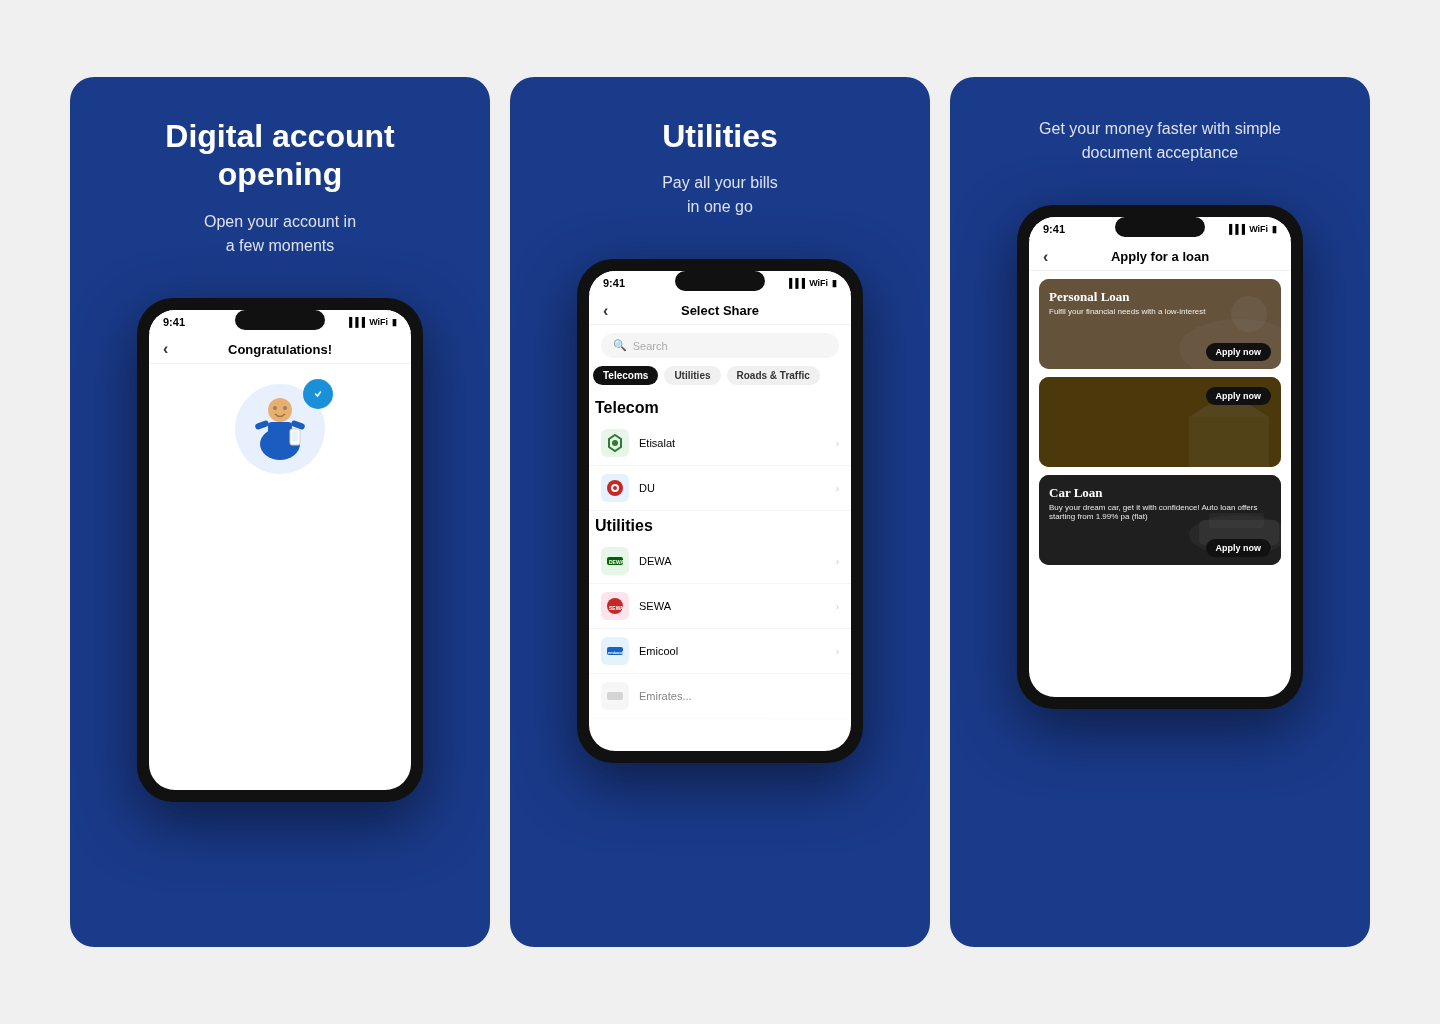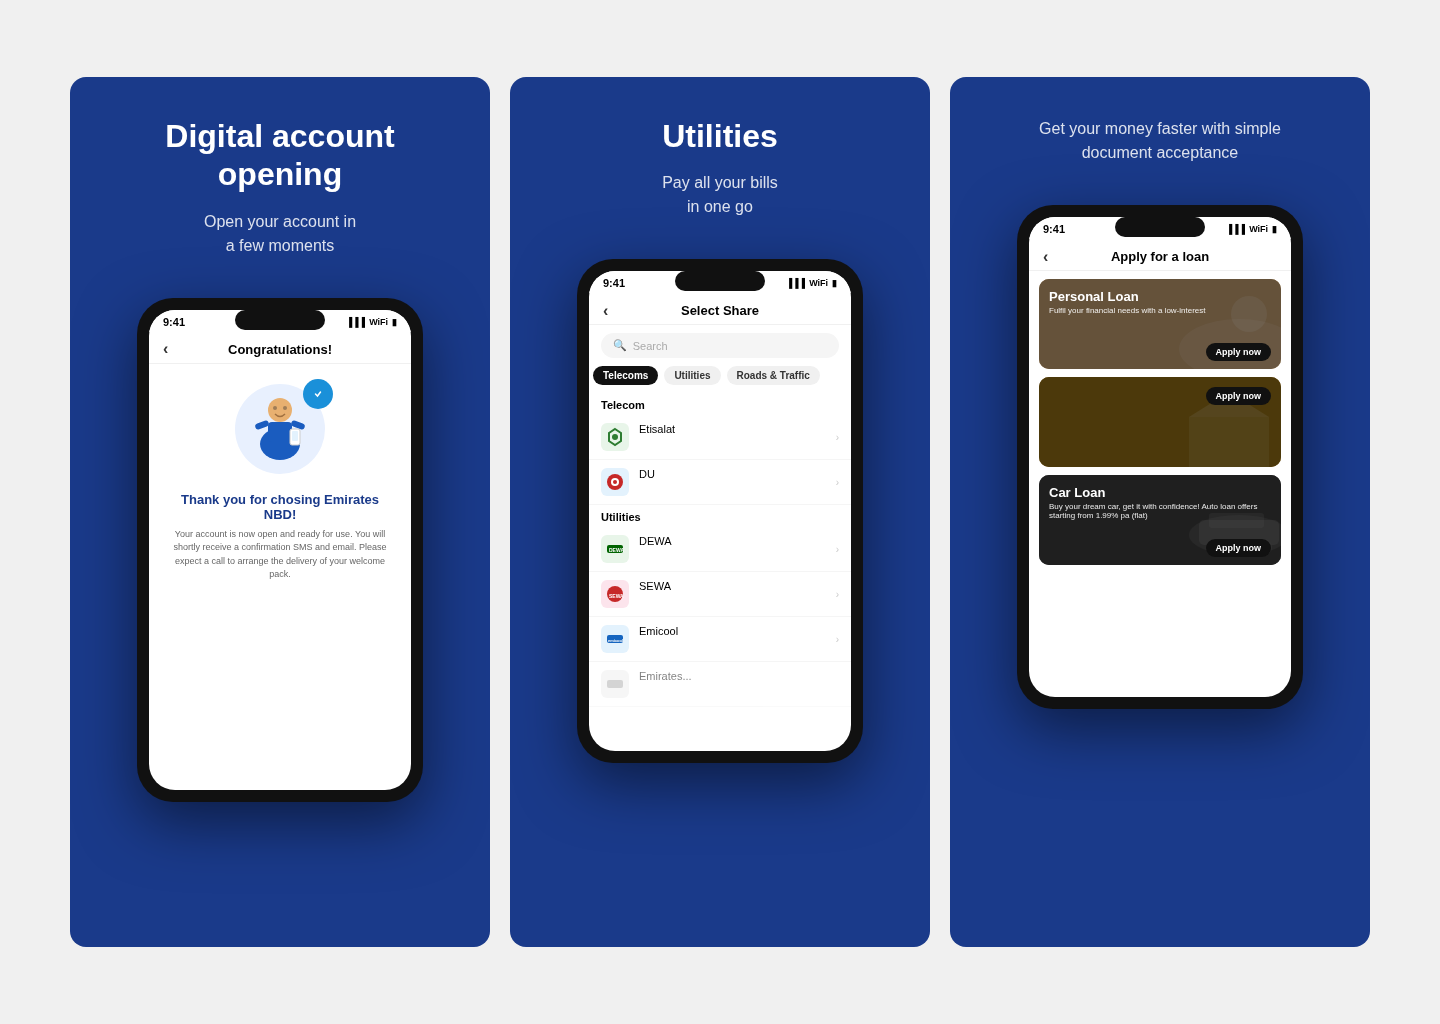--- a/index.html
+++ b/index.html
@@ -14,21 +14,21 @@
       padding: 40px;
     }
     .container {
       display: flex;
       gap: 20px;
       width: 1300px;
     }
     .panel {
       flex: 1;
       background: #1a3a8a;
-      border-radius: 16px;
+      border-radius: 24px;
       padding: 40px 30px 0 30px;
       display: flex;
       flex-direction: column;
       align-items: center;
       overflow: hidden;
       min-height: 870px;
     }
     .panel-title {
       color: #fff;
       font-size: 32px;
@@ -204,35 +204,35 @@
     }
     .filter-tab-active {
       background: #111;
       color: #fff;
     }
     .filter-tab-inactive {
       background: #f0f0f0;
       color: #333;
     }
     .biller-section-title {
-      font-size: 11px;
+      font-size: 16px;
       font-weight: 700;
       color: #000;
-      padding: 6px 12px 4px;
+      padding: 6px 6px 4px;
     }
     .biller-item {
       display: flex;
       align-items: center;
       padding: 8px 12px;
       border-bottom: 1px solid #f5f5f5;
       justify-content: space-between;
     }
     .biller-left {
       display: flex;
-      align-items: flex-start;
+      align-items: center;
       gap: 10px;
     }
     .biller-logo {
       width: 28px;
       height: 28px;
       border-radius: 6px;
       display: flex;
       align-items: center;
       justify-content: center;
       font-size: 16px;
@@ -284,20 +284,21 @@
       padding: 10px 10px 8px;
       height: 100%;
       display: flex;
       flex-direction: column;
       justify-content: space-between;
     }
     .loan-card-title {
       font-size: 13px;
       font-weight: 700;
       color: #fff;
+      font-family: Liberation Serif, serif;
     }
     .loan-card-desc {
       font-size: 8px;
       color: rgba(255,255,255,0.9);
       margin-top: 2px;
     }
     .loan-apply-btn {
       align-self: flex-end;
       background: #111;
       color: #fff;
@@ -358,24 +359,20 @@
             </svg>
             <div class="shield-badge">
               <svg width="14" height="14" viewBox="0 0 14 14">
                 <path d="M7 1 L12 3.5 L12 7.5 Q12 11 7 13 Q2 11 2 7.5 L2 3.5 Z" fill="#1a90d9"></path>
                 <path d="M4.5 7 L6.5 9 L9.5 5" stroke="#fff" stroke-width="1.5" fill="none" stroke-linecap="round"></path>
               </svg>
             </div>
           </div>
         </div>
 
-        <div class="congrats-text">
-          <div class="congrats-title">Thank you for chosing Emirates NBD!</div>
-          <div class="congrats-desc">Your account is now open and ready for use. You will shortly receive a confirmation SMS and email. Please expect a call to arrange the delivery of your welcome pack.</div>
-        </div>
 
       </div>
     </div>
   </div>
 
   <div class="panel">
     <h2 class="panel-title">Utilities</h2>
     <p class="panel-subtitle">Pay all your bills<br>in one go</p>
 
     <div class="phone">

